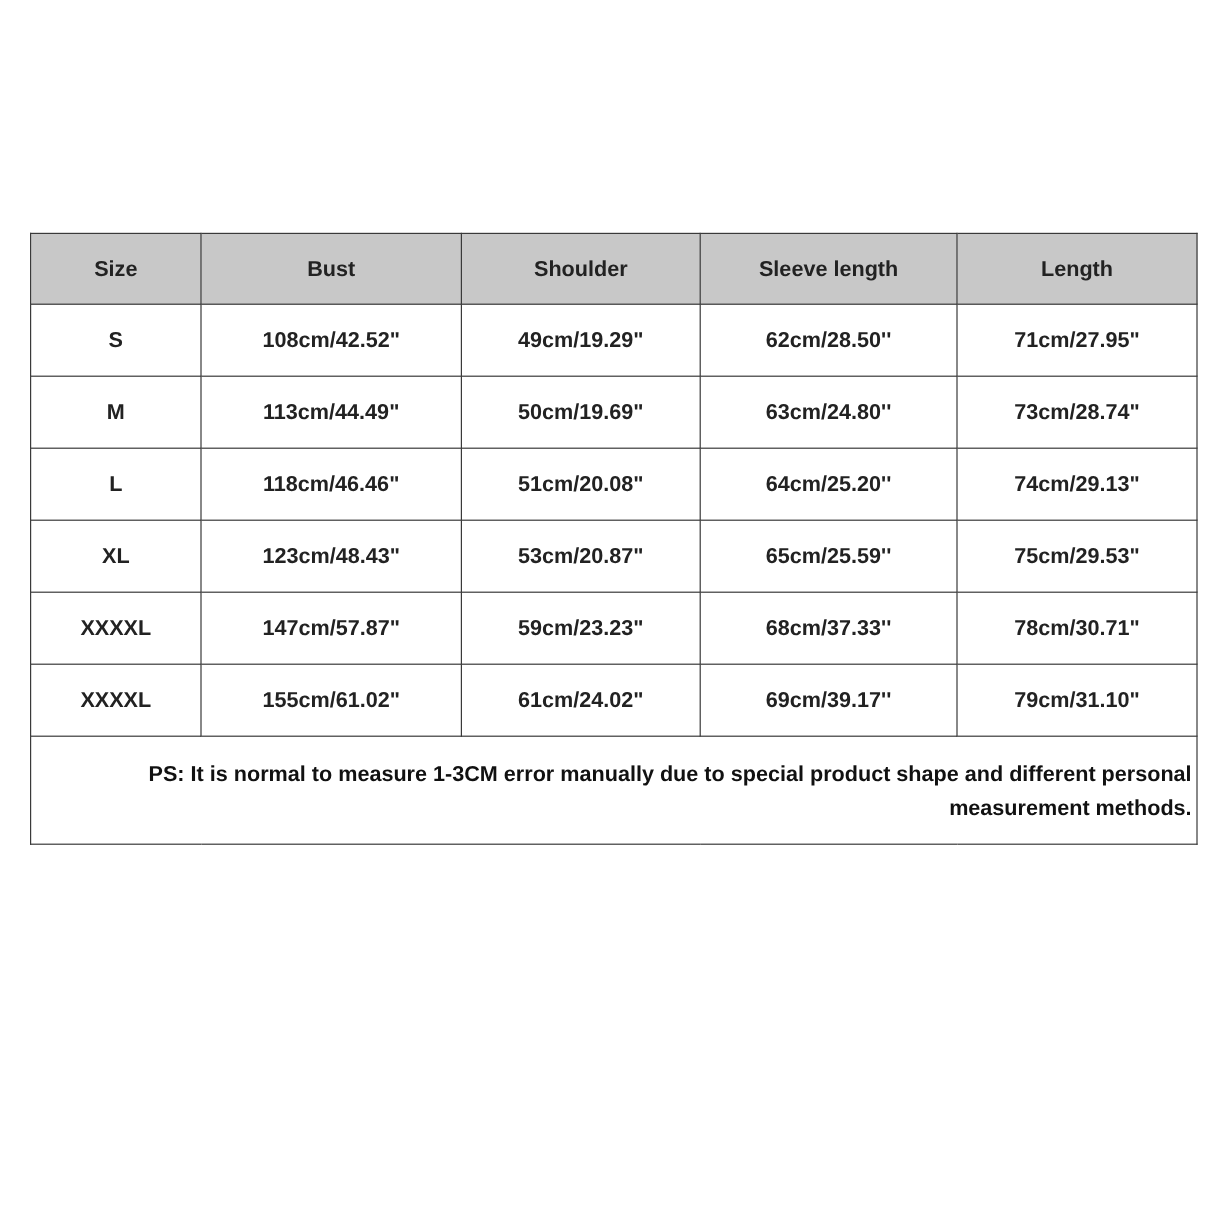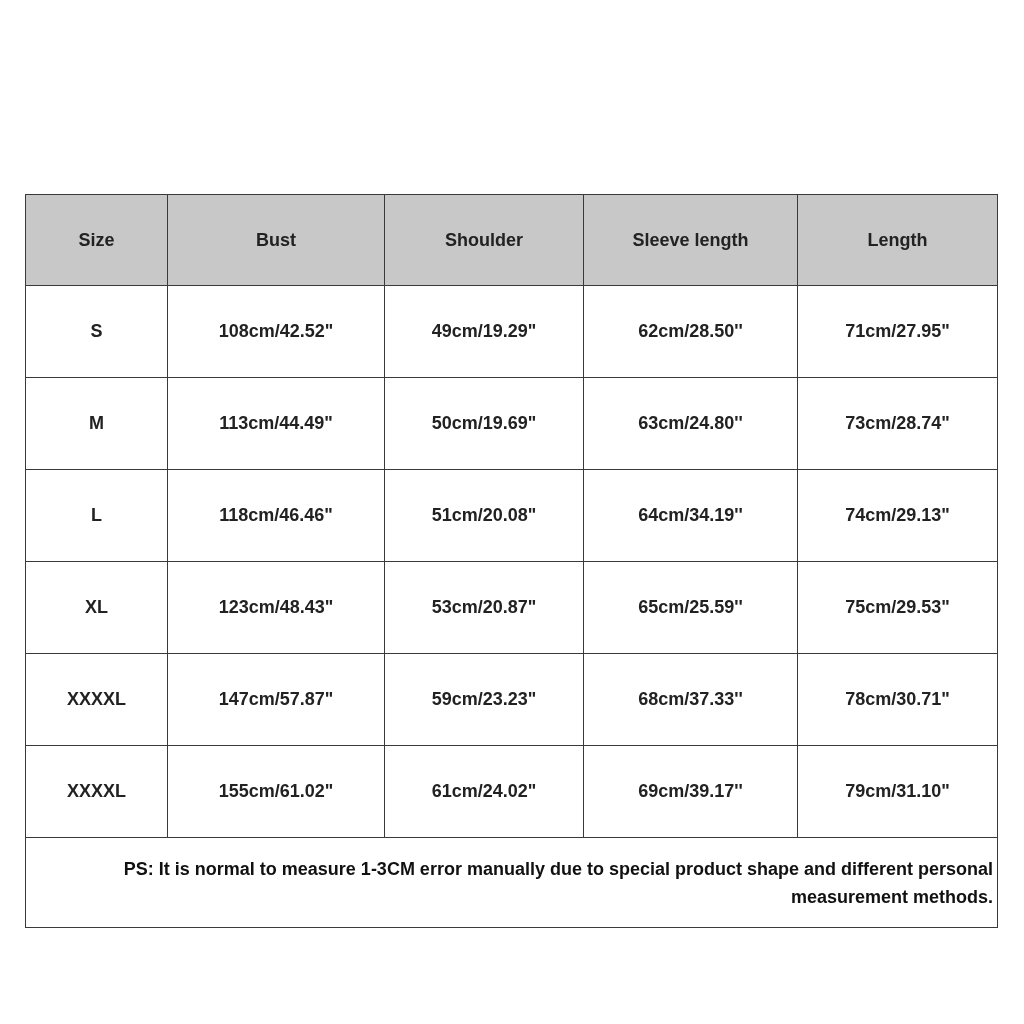--- a/index.html
+++ b/index.html
@@ -26,21 +26,21 @@
       font-weight: bold;
       color: #222222;
       font-size: 18px;
       table-layout: fixed;
     }
     table.size-chart th,
     table.size-chart td {
       border: 1.5px solid #3a3a3a;
       text-align: center;
       vertical-align: middle;
-      padding: 16px;
+      padding: 0;
     }
     table.size-chart thead th {
       background: #c8c8c8;
       height: 58px;
       font-size: 18px;
     }
     table.size-chart tbody td {
       height: 59px;
       background: #ffffff;
     }
@@ -91,21 +91,21 @@
         <td>M</td>
         <td>113cm/44.49"</td>
         <td>50cm/19.69"</td>
         <td>63cm/24.80''</td>
         <td>73cm/28.74"</td>
       </tr>
       <tr>
         <td>L</td>
         <td>118cm/46.46"</td>
         <td>51cm/20.08"</td>
-        <td>64cm/34.19''</td>
+        <td>64cm/25.20''</td>
         <td>74cm/29.13"</td>
       </tr>
       <tr>
         <td>XL</td>
         <td>123cm/48.43"</td>
         <td>53cm/20.87"</td>
         <td>65cm/25.59''</td>
         <td>75cm/29.53"</td>
       </tr>
       <tr>

